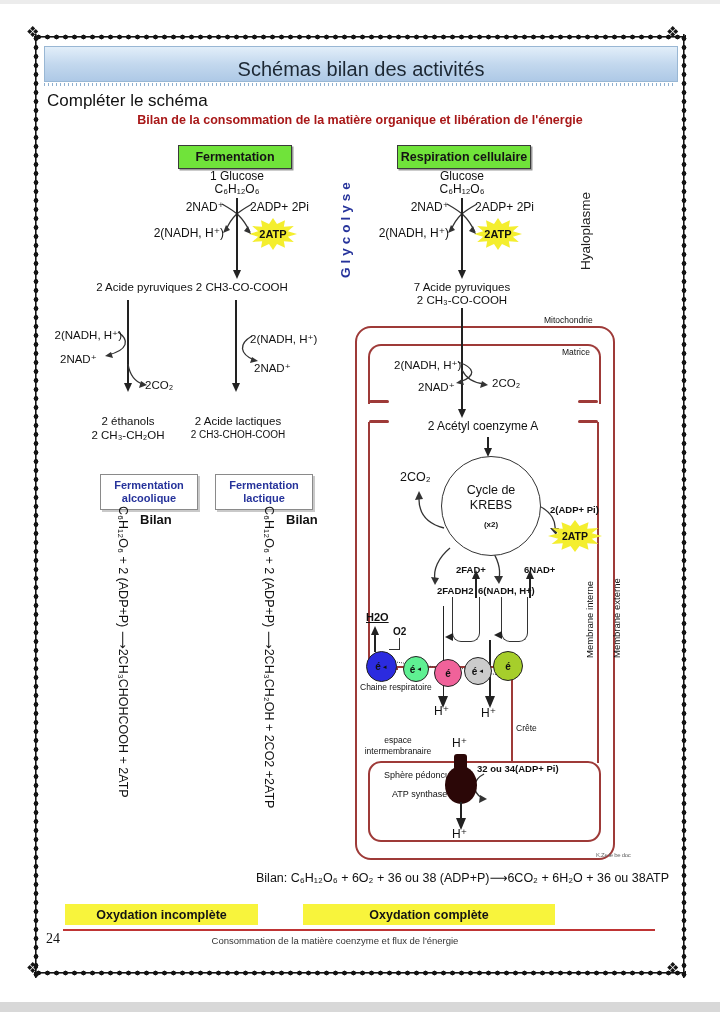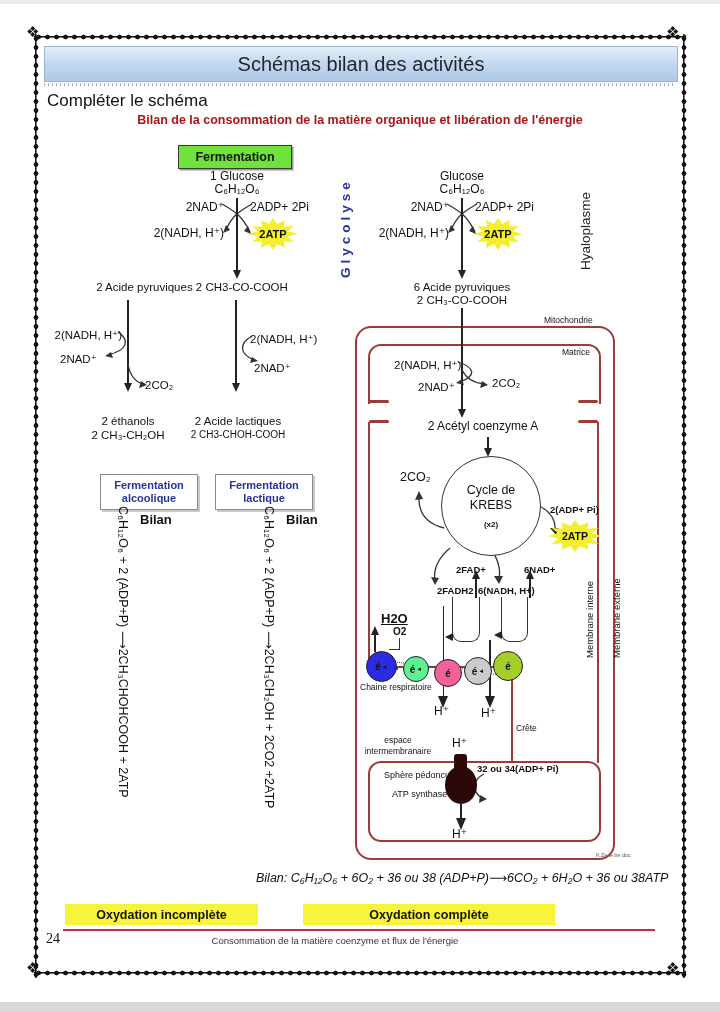--- a/index.html
+++ b/index.html
@@ -55,21 +55,21 @@
   <div class="chainh" style="left:34px;top:968px;width:652px;"></div>
   <div class="chainv" style="left:31px;top:34px;height:944px;"></div>
   <div class="chainv" style="left:679px;top:34px;height:944px;"></div>
   <div class="corner" style="left:26px;top:24px;">❖</div>
   <div class="corner" style="left:666px;top:24px;">❖</div>
   <div class="corner" style="left:26px;top:960px;">❖</div>
   <div class="corner" style="left:666px;top:960px;">❖</div>
 
   <div class="abs" style="left:44px;top:46px;width:632px;height:34px;border:1px solid #99b7d4;
               background:linear-gradient(180deg,#e2eef9 0%,#c3d8ee 50%,#aec9e6 100%);
-              display:flex;align-items:center;justify-content:center;">
+              display:flex;align-items:flex-end;justify-content:center;">
     <span style="font-size:20px;color:#1c2733;">Schémas bilan des activités</span>
   </div>
   <div class="abs" style="left:44px;top:83px;width:632px;height:3px;
               background-image:repeating-linear-gradient(90deg,#8fb0cf 0 1.5px,rgba(0,0,0,0) 1.5px 4px);"></div>
 
   <div class="abs" style="left:47px;top:91px;font-size:17px;">Compléter le schéma</div>
   <div class="abs ctr b" style="left:90px;top:113px;width:540px;font-size:12.5px;color:#a81818;">Bilan de la consommation de la matière organique et libération de l'énergie</div>
 
   <div class="greenbox" style="left:178px;top:145px;width:112px;height:22px;">
     <span>Fermentation</span>
@@ -132,40 +132,43 @@
   </div>
 
   <div class="abs b" style="left:140px;top:512px;font-size:13px;">Bilan</div>
   <div class="abs b" style="left:286px;top:512px;font-size:13px;">Bilan</div>
 
   <div class="abs rot90" style="left:131px;top:506px;font-size:12.5px;">C₆H₁₂O₆ + 2 (ADP+P) ⟶2CH₃CHOHCOOH + 2ATP</div>
   <div class="abs rot90" style="left:277px;top:506px;font-size:12.5px;">C₆H₁₂O₆ + 2 (ADP+P) ⟶2CH₃CH₂OH + 2CO2 +2ATP</div>
 
   <div class="abs rotm90 b" style="left:338px;top:278px;font-size:13.5px;letter-spacing:4px;color:#26339b;">Glycolyse</div>
 
+  <div class="greenbox" style="left:397px;top:145px;width:132px;height:22px;">
+    <span>Respiration cellulaire</span>
+  </div>
   <div class="abs ctr" style="left:417px;top:169px;width:90px;font-size:12px;">Glucose</div>
   <div class="abs ctr" style="left:417px;top:182px;width:90px;font-size:12px;">C₆H₁₂O₆</div>
 
   <div class="abs" style="left:385px;top:200px;width:64px;text-align:right;font-size:12px;">2NAD⁺</div>
   <div class="abs" style="left:475px;top:200px;font-size:12px;">2ADP+ 2Pi</div>
   <div class="abs" style="left:373px;top:226px;width:76px;text-align:right;font-size:12px;">2(NADH, H⁺)</div>
   <div class="burst" style="left:474px;top:218px;width:48px;height:32px;font-size:11px;">
     <span>2ATP</span>
   </div>
 
   <svg style="left:421px;top:198px;" width="100" height="44" viewBox="0 0 100 44">
     <path d="M26,6 C40,14 46,18 54,34" stroke="#333" stroke-width="1.3" fill="none"></path>
     <polygon points="55,36 48,33 52,28" fill="#333"></polygon>
     <path d="M56,6 C42,14 36,18 30,32" stroke="#333" stroke-width="1.3" fill="none"></path>
     <polygon points="27,35 34,32 30,27" fill="#333"></polygon>
   </svg>
   <div class="ln" style="left:461.3px;top:198px;width:1.5px;height:74px;"></div>
   <div class="ah down" style="left:458px;top:270px;"></div>
 
-  <div class="abs ctr" style="left:392px;top:281px;width:140px;font-size:11.5px;">6 Acide pyruviques</div>
+  <div class="abs ctr" style="left:392px;top:281px;width:140px;font-size:11.5px;">7 Acide pyruviques</div>
   <div class="abs ctr" style="left:392px;top:294px;width:140px;font-size:11.5px;">2 CH₃-CO-COOH</div>
 
   <div class="abs rotm90" style="left:578px;top:270px;font-size:13.5px;color:#222;">Hyaloplasme</div>
 
   <div class="abs" style="left:544px;top:315px;font-size:8.5px;">Mitochondrie</div>
   <div class="abs" style="left:355px;top:326px;width:256px;height:530px;border:2.2px solid #9e3a38;border-radius:16px;"></div>
   <div class="abs" style="left:562px;top:347px;font-size:8.5px;">Matrice</div>
 
   <div class="abs" style="left:368px;top:344px;width:229px;height:58px;border:2px solid #9e3a38;border-bottom:none;border-radius:13px 13px 0 0;"></div>
   <div class="redln" style="left:369px;top:400px;width:20px;height:2.5px;border-radius:2px;"></div>
@@ -233,21 +236,21 @@
   <div class="ln" style="left:529.3px;top:576px;width:1.5px;height:22px;"></div>
   <div class="ah up" style="left:526px;top:570px;"></div>
   <div class="abs b" style="left:437px;top:585px;font-size:9.5px;">2FADH2</div>
   <div class="abs b" style="left:478px;top:585px;font-size:9.5px;">6(NADH, H+)</div>
 
   <div class="ubrk" style="left:452px;top:597px;width:26px;height:44px;"></div>
   <div class="ah left" style="left:445px;top:633px;"></div>
   <div class="ubrk" style="left:501px;top:597px;width:25px;height:44px;"></div>
   <div class="ah left" style="left:494px;top:631px;"></div>
 
-  <div class="abs b" style="left:381px;top:611px;font-size:13px;text-decoration:underline;">H2O</div>
+  <div class="abs b" style="left:366px;top:611px;font-size:11px;text-decoration:underline;">H2O</div>
   <div class="ln" style="left:374px;top:632px;width:1.5px;height:20px;"></div>
   <div class="ah up" style="left:370.7px;top:626px;"></div>
   <div class="abs b" style="left:393px;top:626px;font-size:10px;">O2</div>
   <div class="abs" style="left:389px;top:638px;width:10px;height:11px;border-right:1.4px solid #333;border-bottom:1.4px solid #333;"></div>
 
   <div class="ln" style="left:442.6px;top:606px;width:1.5px;height:92px;z-index:1;"></div>
   <div class="ah down big" style="left:438px;top:696px;z-index:1;"></div>
   <div class="ln" style="left:489.3px;top:640px;width:1.5px;height:58px;z-index:1;"></div>
   <div class="ah down big" style="left:485px;top:696px;z-index:1;"></div>
 
@@ -290,21 +293,21 @@
   <svg style="left:466px;top:770px;" width="40" height="36" viewBox="0 0 40 36">
     <path d="M18,4 C6,10 6,22 16,28" stroke="#333" stroke-width="1.3" fill="none"></path>
     <polygon points="21,29 13,33 14,25" fill="#333"></polygon>
   </svg>
   <div class="ln" style="left:460px;top:802px;width:1.8px;height:18px;z-index:3;"></div>
   <div class="ah down big" style="left:456px;top:818px;z-index:3;"></div>
   <div class="abs" style="left:452px;top:827px;font-size:12px;">H⁺</div>
 
   <div class="abs" style="left:596px;top:852px;font-size:6px;color:#666;letter-spacing:-0.3px;">K.Ze le be doc</div>
 
-  <div class="abs" style="left:256px;top:870px;font-size:12.5px;font-style:italic;">Bilan: C₆H₁₂O₆ + 6O₂ + 36 ou 38 (ADP+P)⟶6CO₂ + 6H₂O + 36 ou 38ATP</div>
+  <div class="abs" style="left:256px;top:870px;font-size:12.5px;">Bilan: C₆H₁₂O₆ + 6O₂ + 36 ou 38 (ADP+P)⟶6CO₂ + 6H₂O + 36 ou 38ATP</div>
 
   <div class="ybar" style="left:65px;top:904px;width:193px;height:21px;">
     <span>Oxydation incomplète</span>
   </div>
   <div class="ybar" style="left:303px;top:904px;width:252px;height:21px;">
     <span>Oxydation complète</span>
   </div>
   <div class="abs" style="left:63px;top:929px;width:592px;height:2px;background:#bf3434;"></div>
   <div class="abs ctr" style="left:75px;top:935px;width:520px;font-size:9.5px;color:#333;">Consommation de la matière coenzyme et flux de l'énergie</div>
   <div class="abs" style="left:46px;top:931px;font-size:14px;font-family:'Liberation Serif','DejaVu Serif',serif;">24</div>

